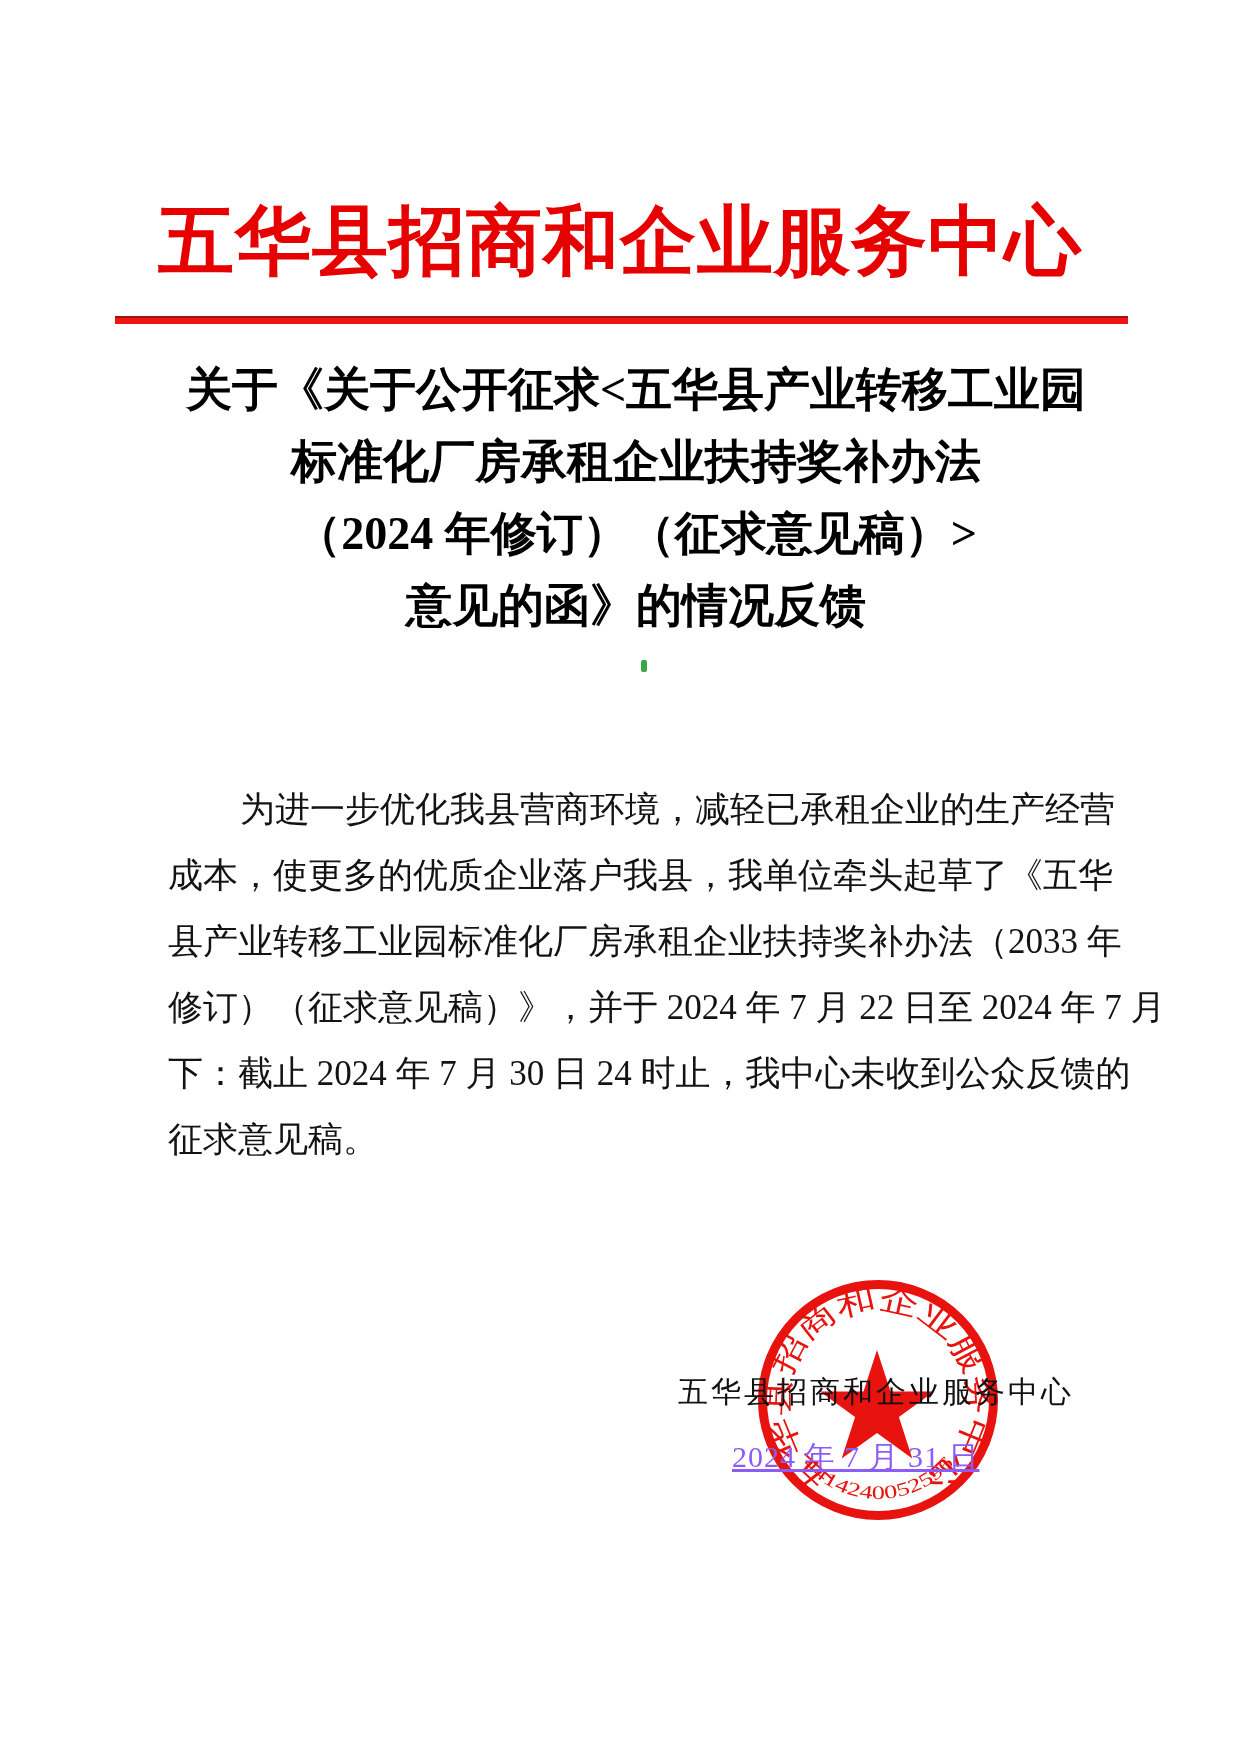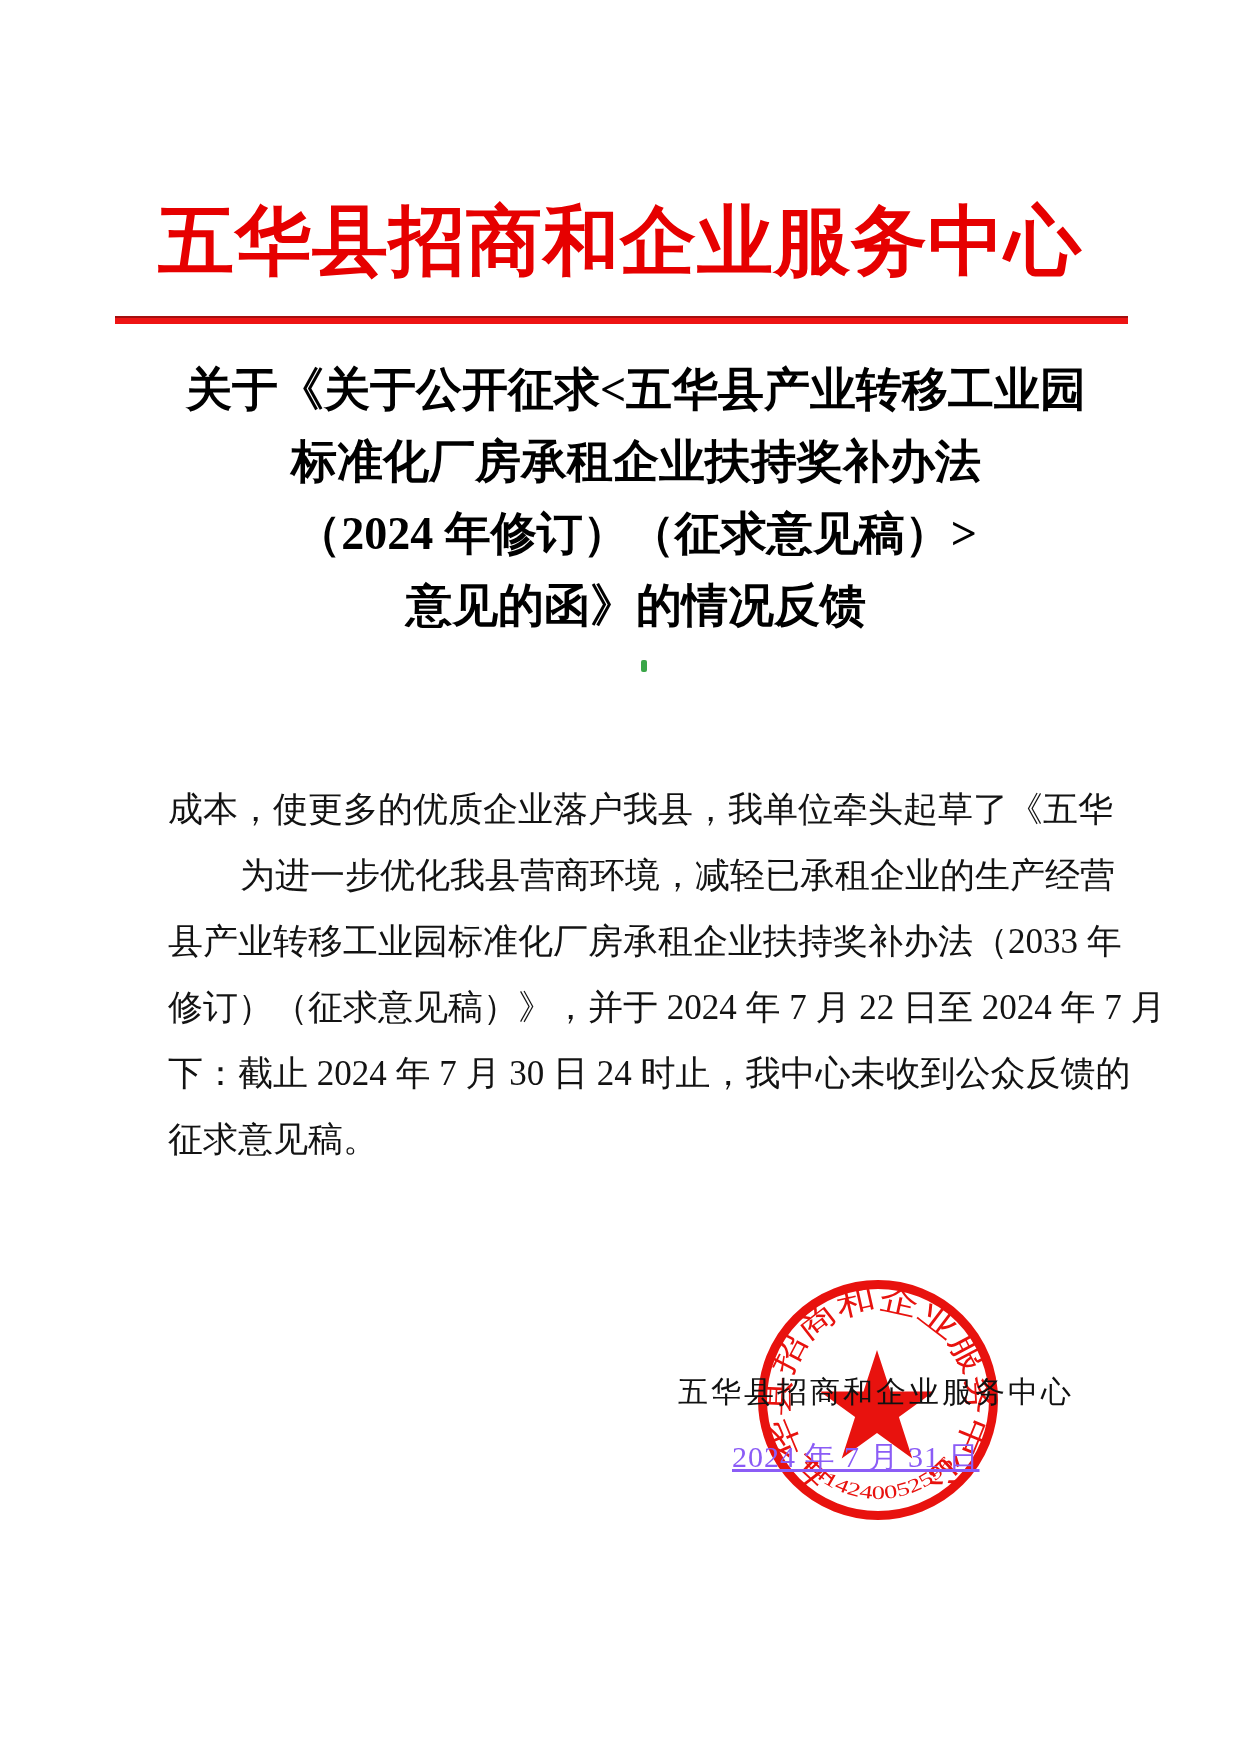--- a/index.html
+++ b/index.html
@@ -126,22 +126,22 @@
   <div class="red-rule"></div>
 
   <div class="doc-title">
     <div class="title-line">关于《关于公开征求&lt;五华县产业转移工业园</div>
     <div class="title-line">标准化厂房承租企业扶持奖补办法</div>
     <div class="title-line">（2024 年修订）（征求意见稿）&gt;</div>
     <div class="title-line">意见的函》的情况反馈</div>
   </div>
 
   <div class="body-block">
+    <div class="body-line first">为进一步优化我县营商环境，减轻已承租企业的生产经营</div>
     <div class="body-line">成本，使更多的优质企业落户我县，我单位牵头起草了《五华</div>
-    <div class="body-line first">为进一步优化我县营商环境，减轻已承租企业的生产经营</div>
     <div class="body-line">县产业转移工业园标准化厂房承租企业扶持奖补办法（2033 年</div>
     <div class="body-line">修订）（征求意见稿）》，并于 2024 年 7 月 22 日至 2024 年 7 月</div>
     <div class="body-line">下：截止 2024 年 7 月 30 日 24 时止，我中心未收到公众反馈的</div>
     <div class="body-line last">征求意见稿。</div>
   </div>
 
   <div class="artifact"></div>
 
   <svg class="seal" viewBox="0 0 252 252" xmlns="http://www.w3.org/2000/svg" xmlns:xlink="http://www.w3.org/1999/xlink">
     <defs>

